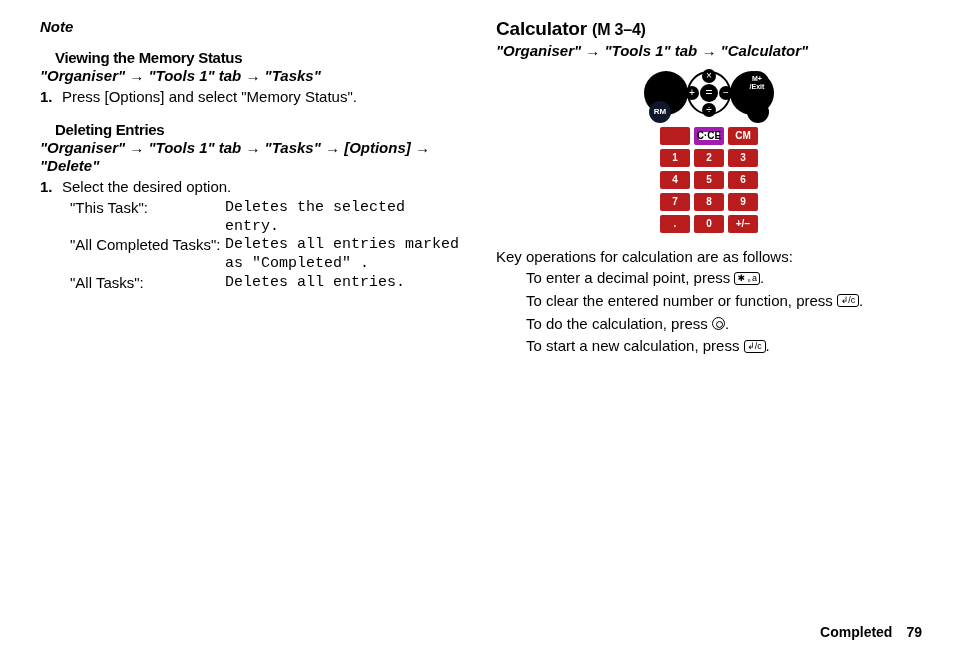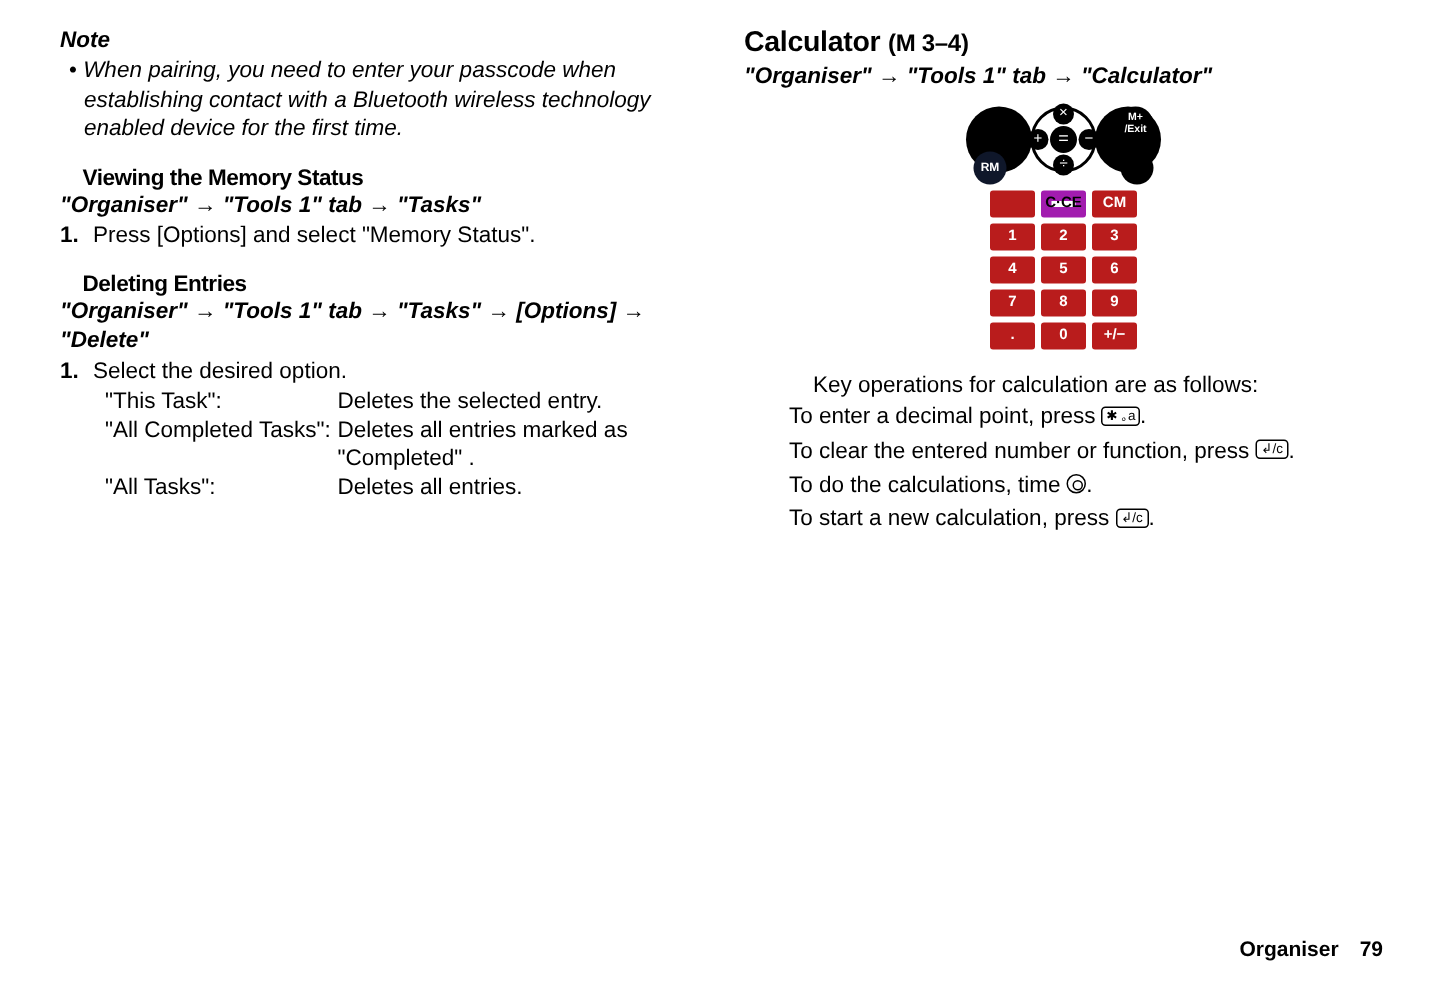--- a/index.html
+++ b/index.html
@@ -60,33 +60,32 @@
       display: inline-block;
       width: 22px;
     }
     .options-table {
       margin-left: 30px;
       font-size: 15px;
       line-height: 1.25;
     }
     .options-table .row { display: flex; }
     .options-table .key { width: 155px; flex: 0 0 155px; }
-    .options-table .val { flex: 1; }
+    .options-table .val { flex: 1; font-family: Liberation Mono, monospace; }
     .h2 {
       font-weight: bold;
       font-size: 19px;
       letter-spacing: -0.2px;
     }
     .h2 .mcode {
       font-size: 16px;
     }
     .body-text {
       font-size: 15px;
       line-height: 1.35;
-      margin-left: 46px;
     }
     .key-ops {
       margin-left: 30px;
       font-size: 15px;
       line-height: 1.45;
     }
     .key-ops .line { margin-bottom: 1px; }
     .key-glyph {
       display: inline-block;
       border: 1px solid #000;
@@ -222,39 +221,38 @@
       font-size: 10px;
       font-weight: bold;
       display: flex;
       align-items: center;
       justify-content: center;
       border-radius: 2px;
     }
     .calc-key.white {
       background: #fff;
       color: #000;
-      border: 7px solid #a21caf;
+      border: 5px solid #a21caf;
       text-align: center;
     }
     .footer {
       position: absolute;
       bottom: 20px;
       right: 40px;
       font-size: 14px;
     }
     .footer .label { font-weight: bold; margin-right: 14px; }
     .footer .num { font-weight: bold; }
   </style>
 </head>
 <body>
 
 <div class="columns">
   <div class="col">
     <div class="note-title">Note</div>
-    <div class="note-body">When pairing, you need to enter your passcode when establishing contact with a Bluetooth wireless technology enabled device for the first time.</div>
 
     <div class="h3">Viewing the Memory Status</div>
     <div class="path">"Organiser" → "Tools 1" tab → "Tasks"</div>
     <div class="step">
       <span class="num">1.</span><span>Press [Options] and select "Memory Status".</span>
     </div>
 
     <div class="h3">Deleting Entries</div>
     <div class="path">"Organiser" → "Tools 1" tab → "Tasks" → [Options] → "Delete"</div>
     <div class="step">
@@ -323,24 +321,24 @@
 
     <div class="body-text">Key operations for calculation are as follows:</div>
     <div class="key-ops">
       <div class="line">
         <span>To enter a decimal point, press </span><span class="key-glyph">✱ ｡a</span><span>.</span>
       </div>
       <div class="line">
         <span>To clear the entered number or function, press </span><span class="key-glyph">↲/c</span><span>.</span>
       </div>
       <div class="line">
-        <span>To do the calculations, time </span><span class="key-circle"></span><span>.</span>
+        <span>To do the calculation, press </span><span class="key-circle"></span><span>.</span>
       </div>
       <div class="line">
         <span>To start a new calculation, press </span><span class="key-glyph">↲/c</span><span>.</span>
       </div>
     </div>
   </div>
 </div>
 
 <div class="footer">
-  <span class="label">Organiser</span><span class="num">79</span>
+  <span class="label">Completed</span><span class="num">79</span>
 </div>
 
 </body></html>

